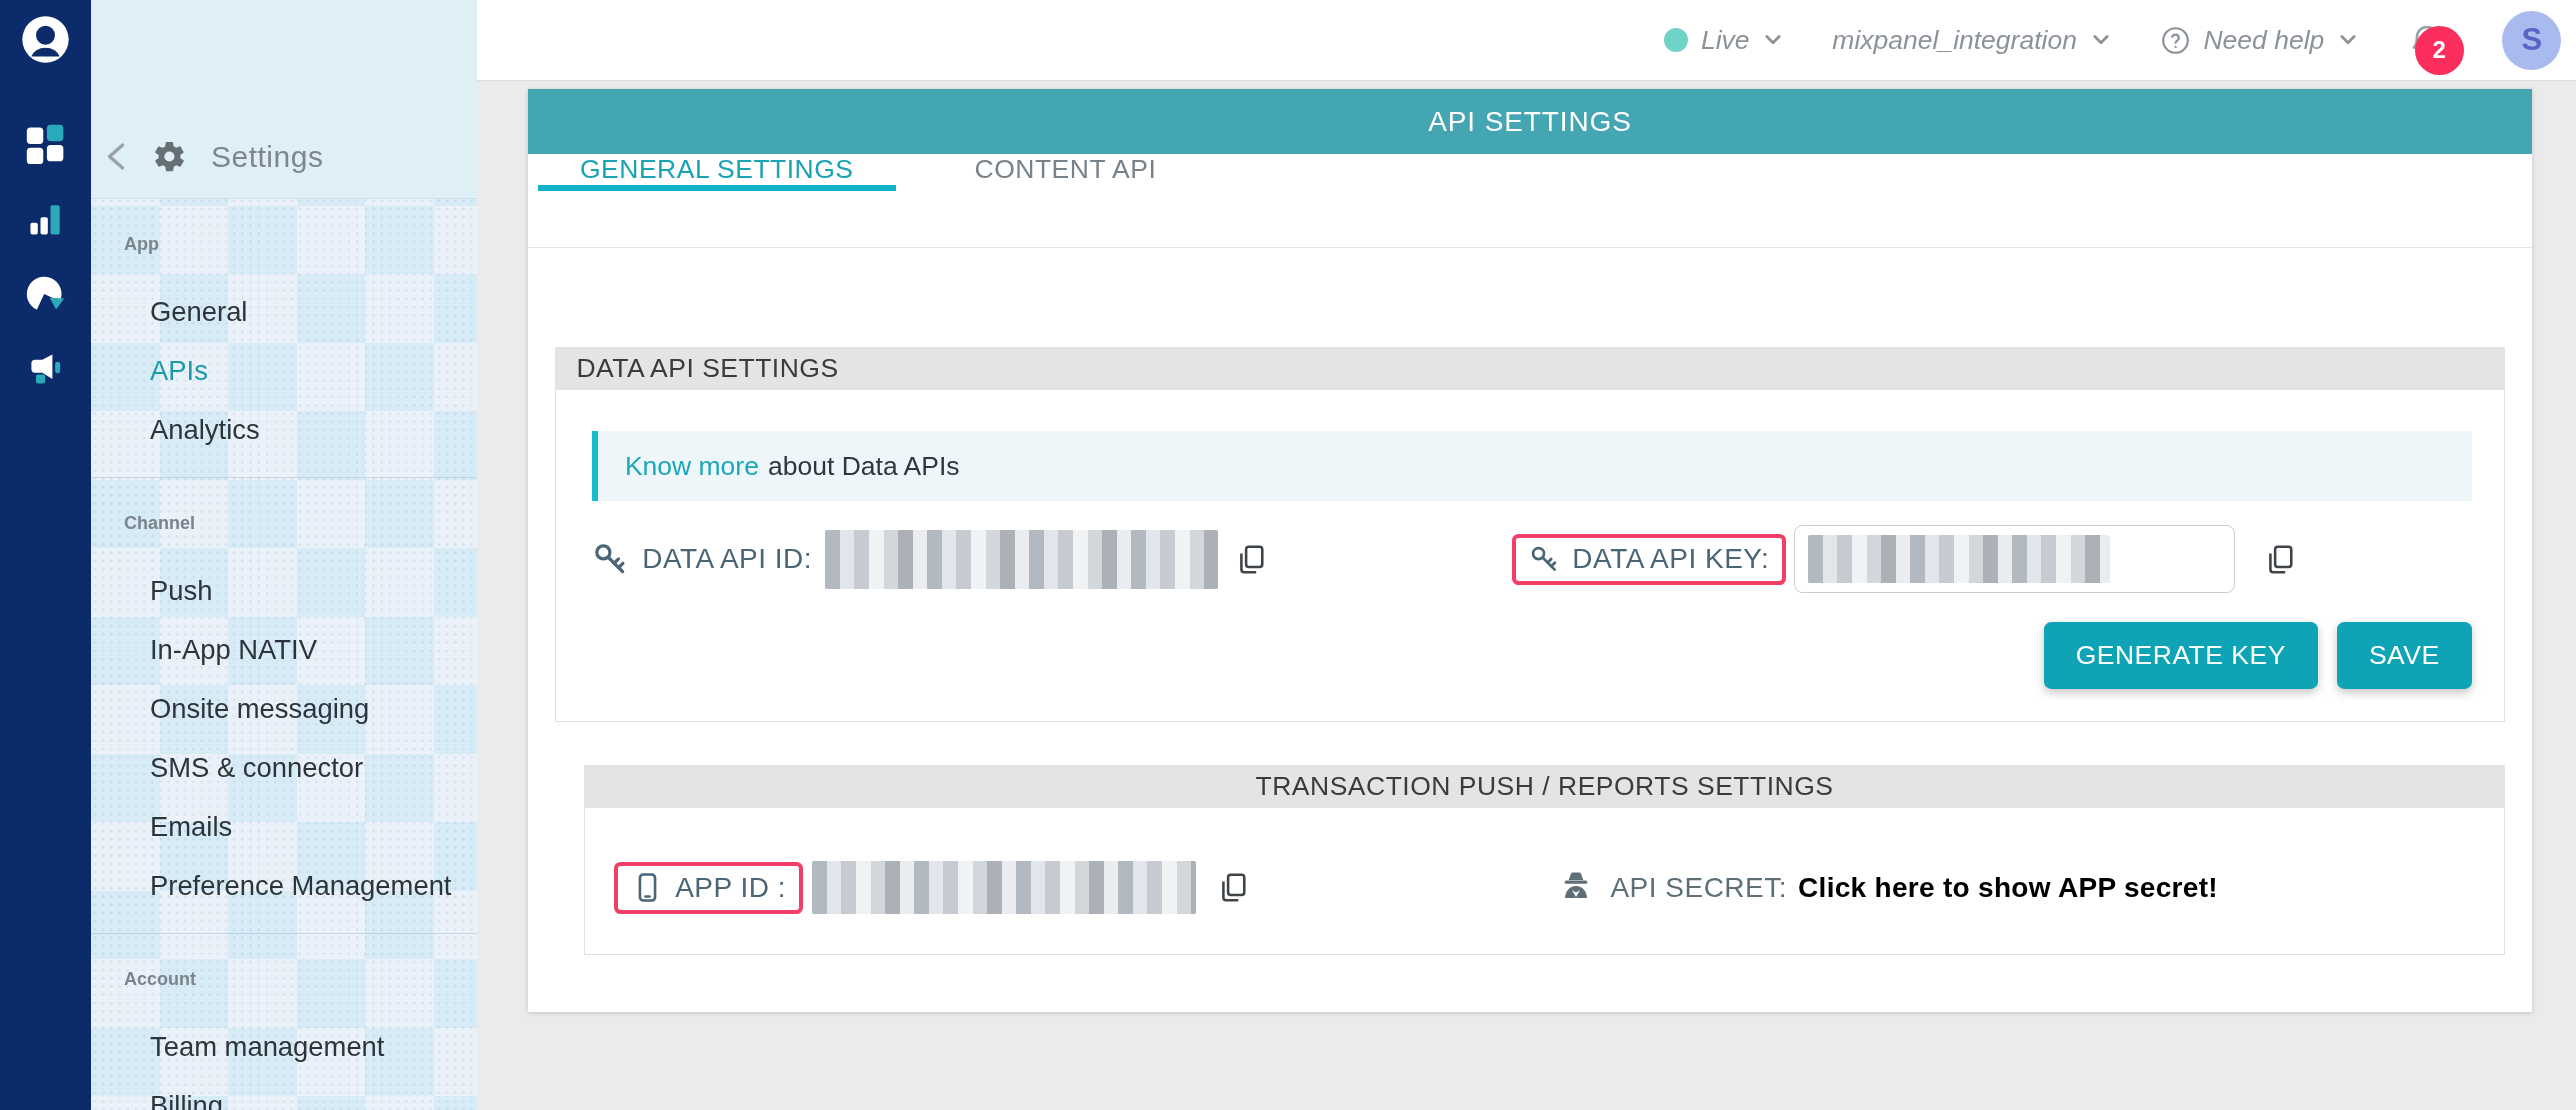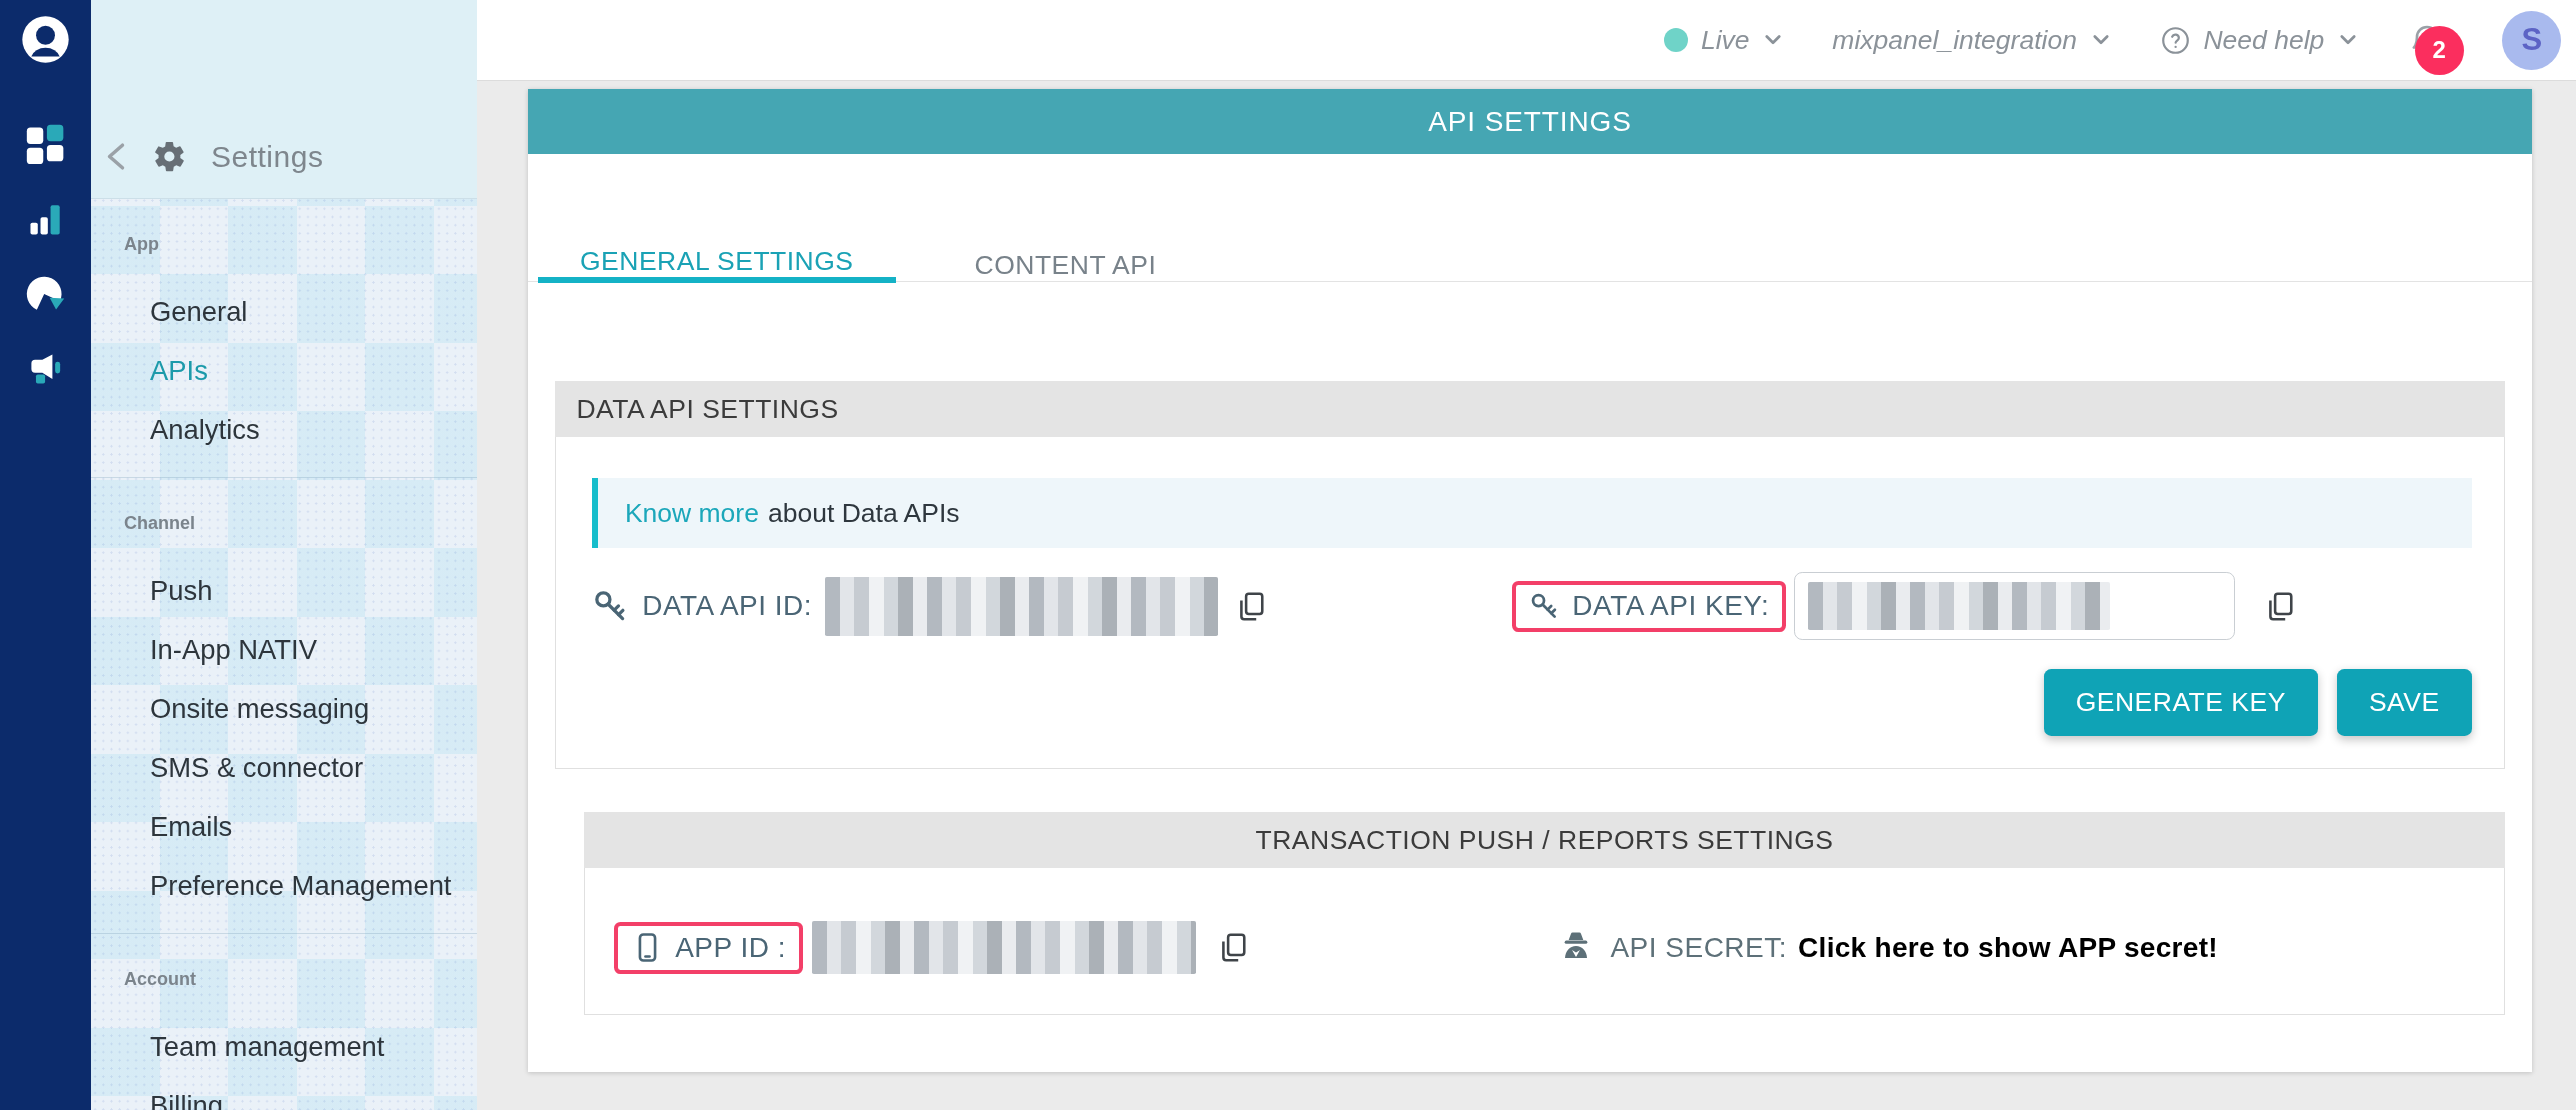--- a/index.html
+++ b/index.html
@@ -67,29 +67,29 @@
   
   .main{flex:1;background:#ebebeb;overflow:hidden;}
   .card{
     margin:8.2px 44px 0 51px;background:#fff;box-shadow:0 0.9px 4.6px rgba(0,0,0,0.18);
     padding-bottom:57px;
   }
   .card-header{
     height:65px;background:#45a6b3;color:#fff;font-size:28px;letter-spacing:0.9px;
     display:flex;align-items:center;justify-content:center;
   }
-  .tabs{height:128px;display:flex;align-items:flex-end;border-bottom:1.8px solid #e3e3e3;}
+  .tabs{height:94px;display:flex;align-items:flex-start;border-bottom:1.8px solid #e3e3e3;}
   .tab{display:flex;align-items:center;padding:0 42px;font-size:26.5px;letter-spacing:0.5px;cursor:pointer;color:#78828a;margin-left:10px;}
   .tab.active{color:#1aa2b5;border-bottom:6.4px solid #14b2c6;margin-bottom:-1.8px;}
   .tab + .tab{margin-left:37px;}
   .section{margin:0 27.4px;}
   .section.first{margin-top:99px;}
   .section.second{margin-top:43px;padding-left:29px;}
   .section-header{
-    height:56px;background:#e4e4e4;color:#3b3b3b;font-size:26.5px;letter-spacing:0.5px;
+    height:43px;background:#e4e4e4;color:#3b3b3b;font-size:26.5px;letter-spacing:0.5px;
     display:flex;align-items:center;padding:0 21px;
   }
   .section-header.centered{justify-content:center;}
   .section-body{border:0.9px solid #e0e0e0;border-top:none;}
   .body-data{padding:41px 32px 32px 36px;}
   .body-trans{padding:53px 32px 40px 29px;}
   .banner{
     height:70px;background:#eef6fa;border-left:6.4px solid #16bdcb;
     display:flex;align-items:center;padding-left:26.5px;font-size:26.5px;color:#2e373e;
   }

